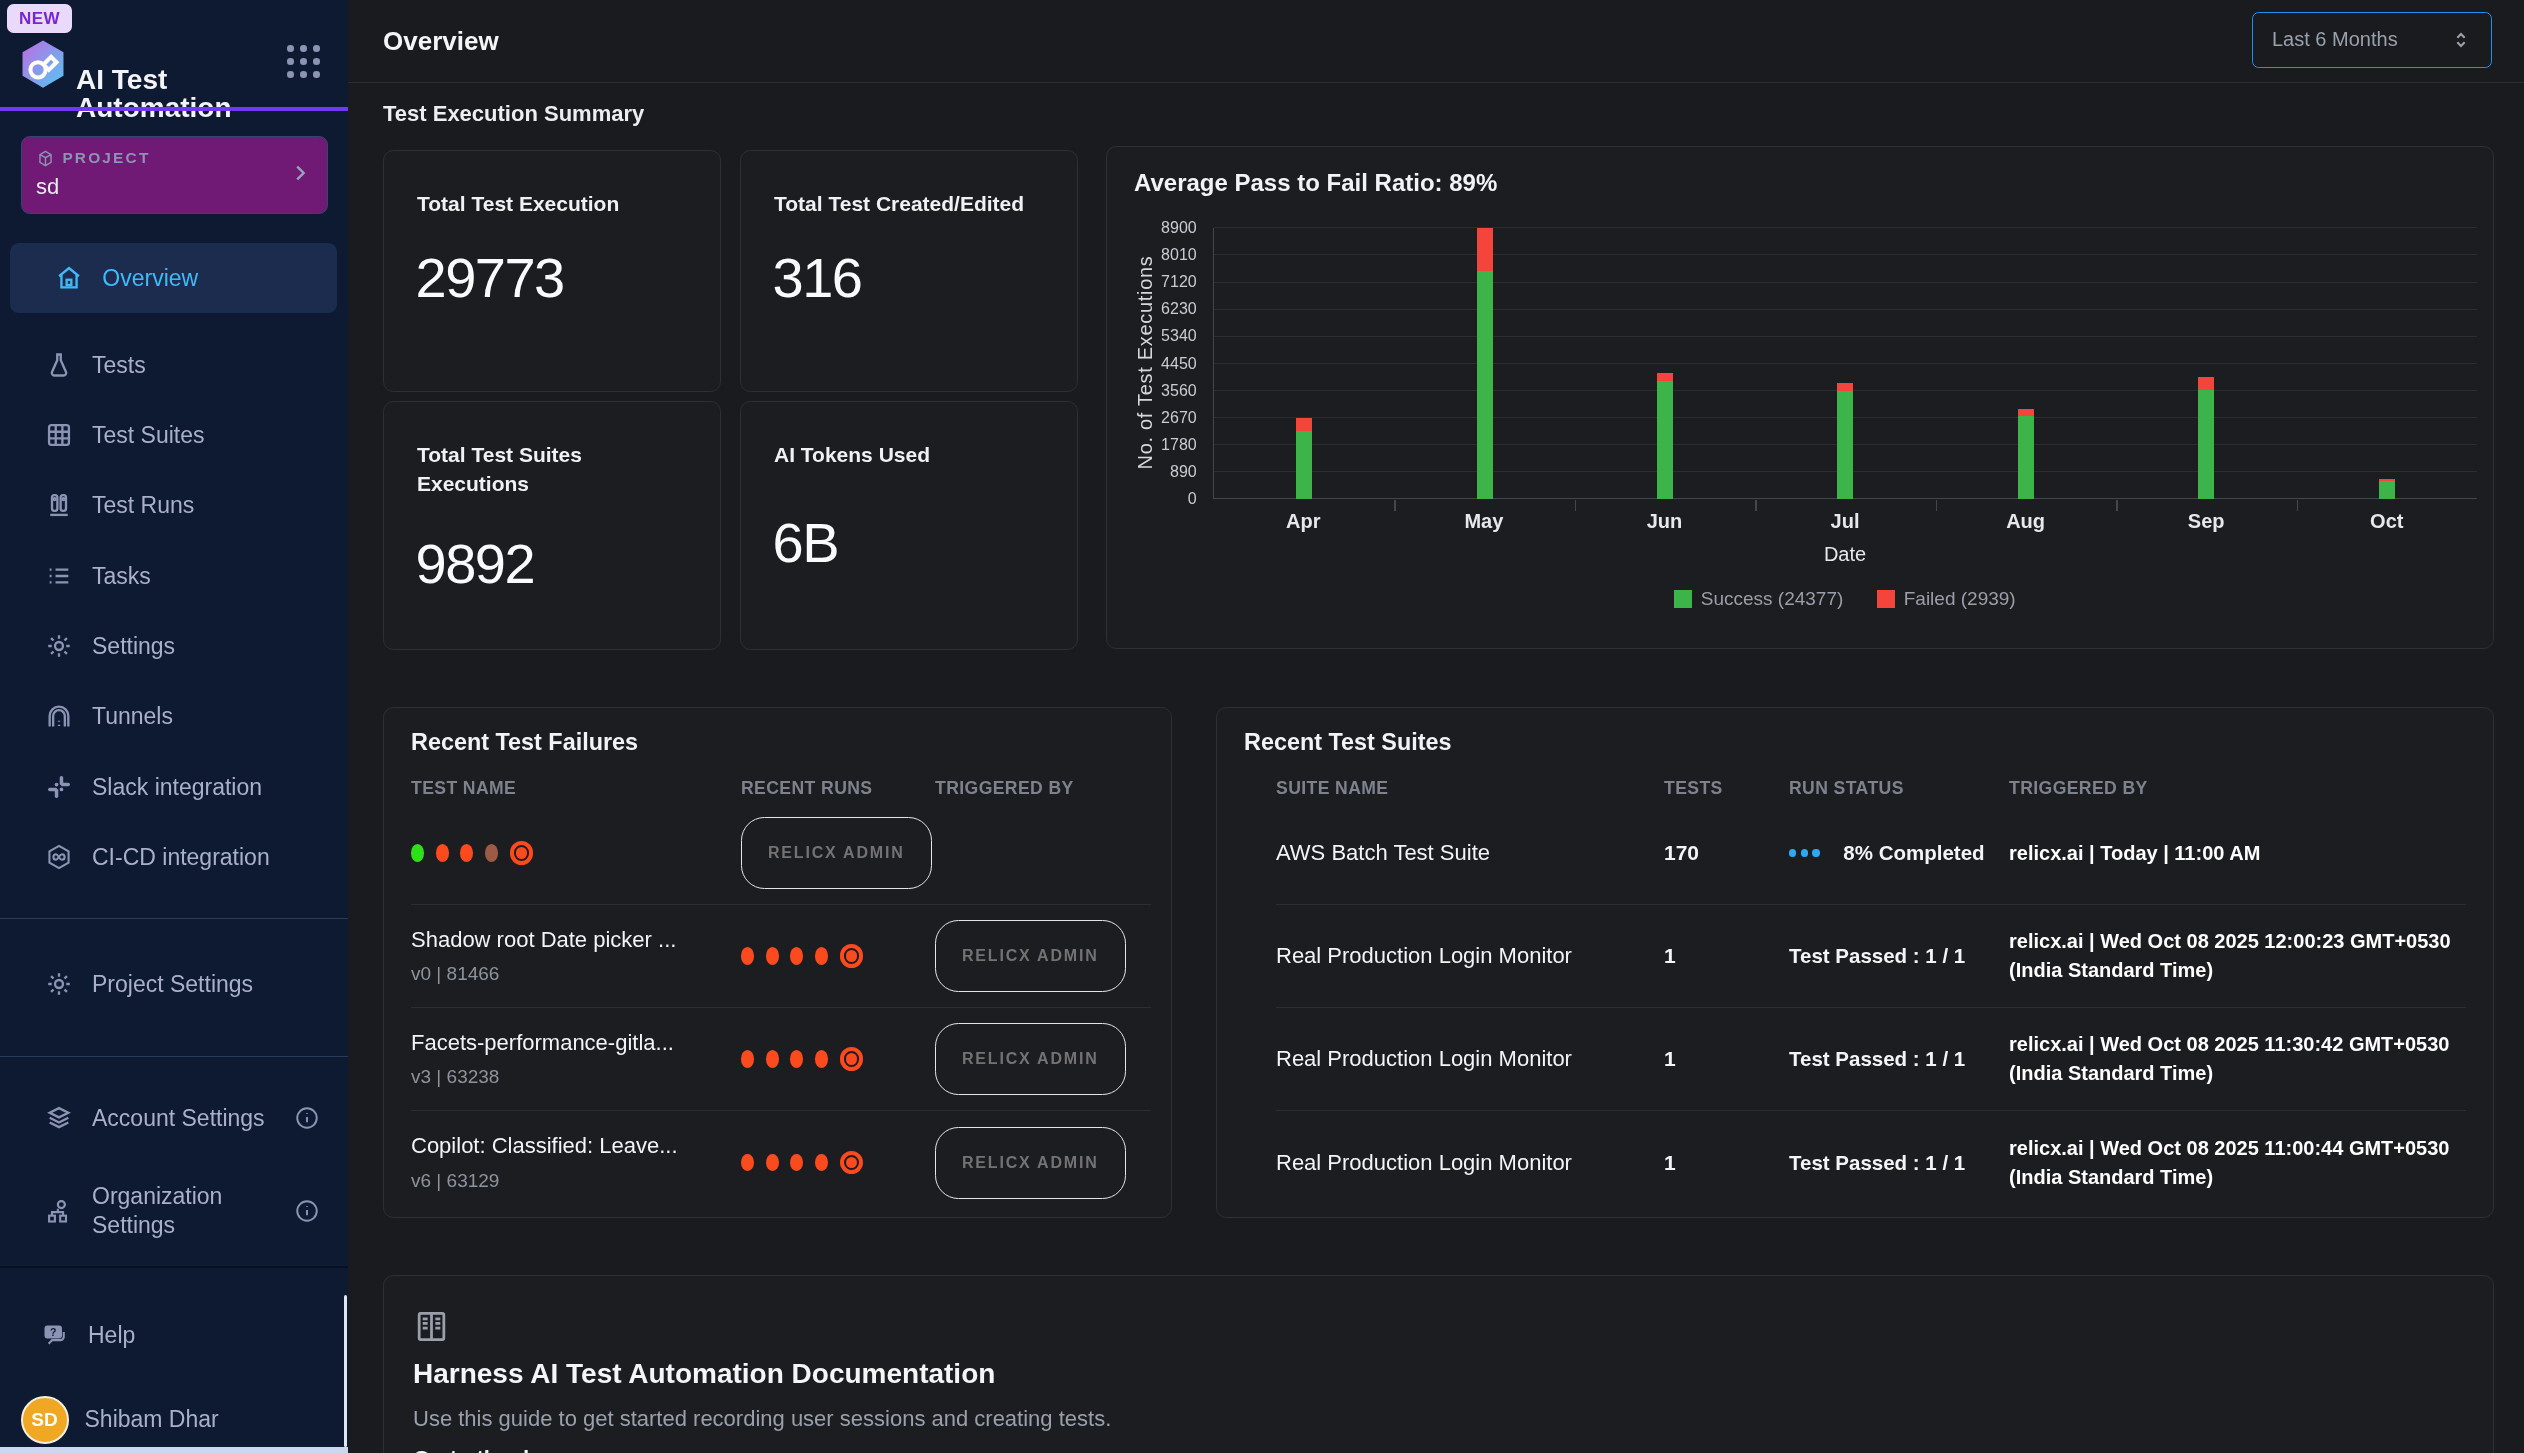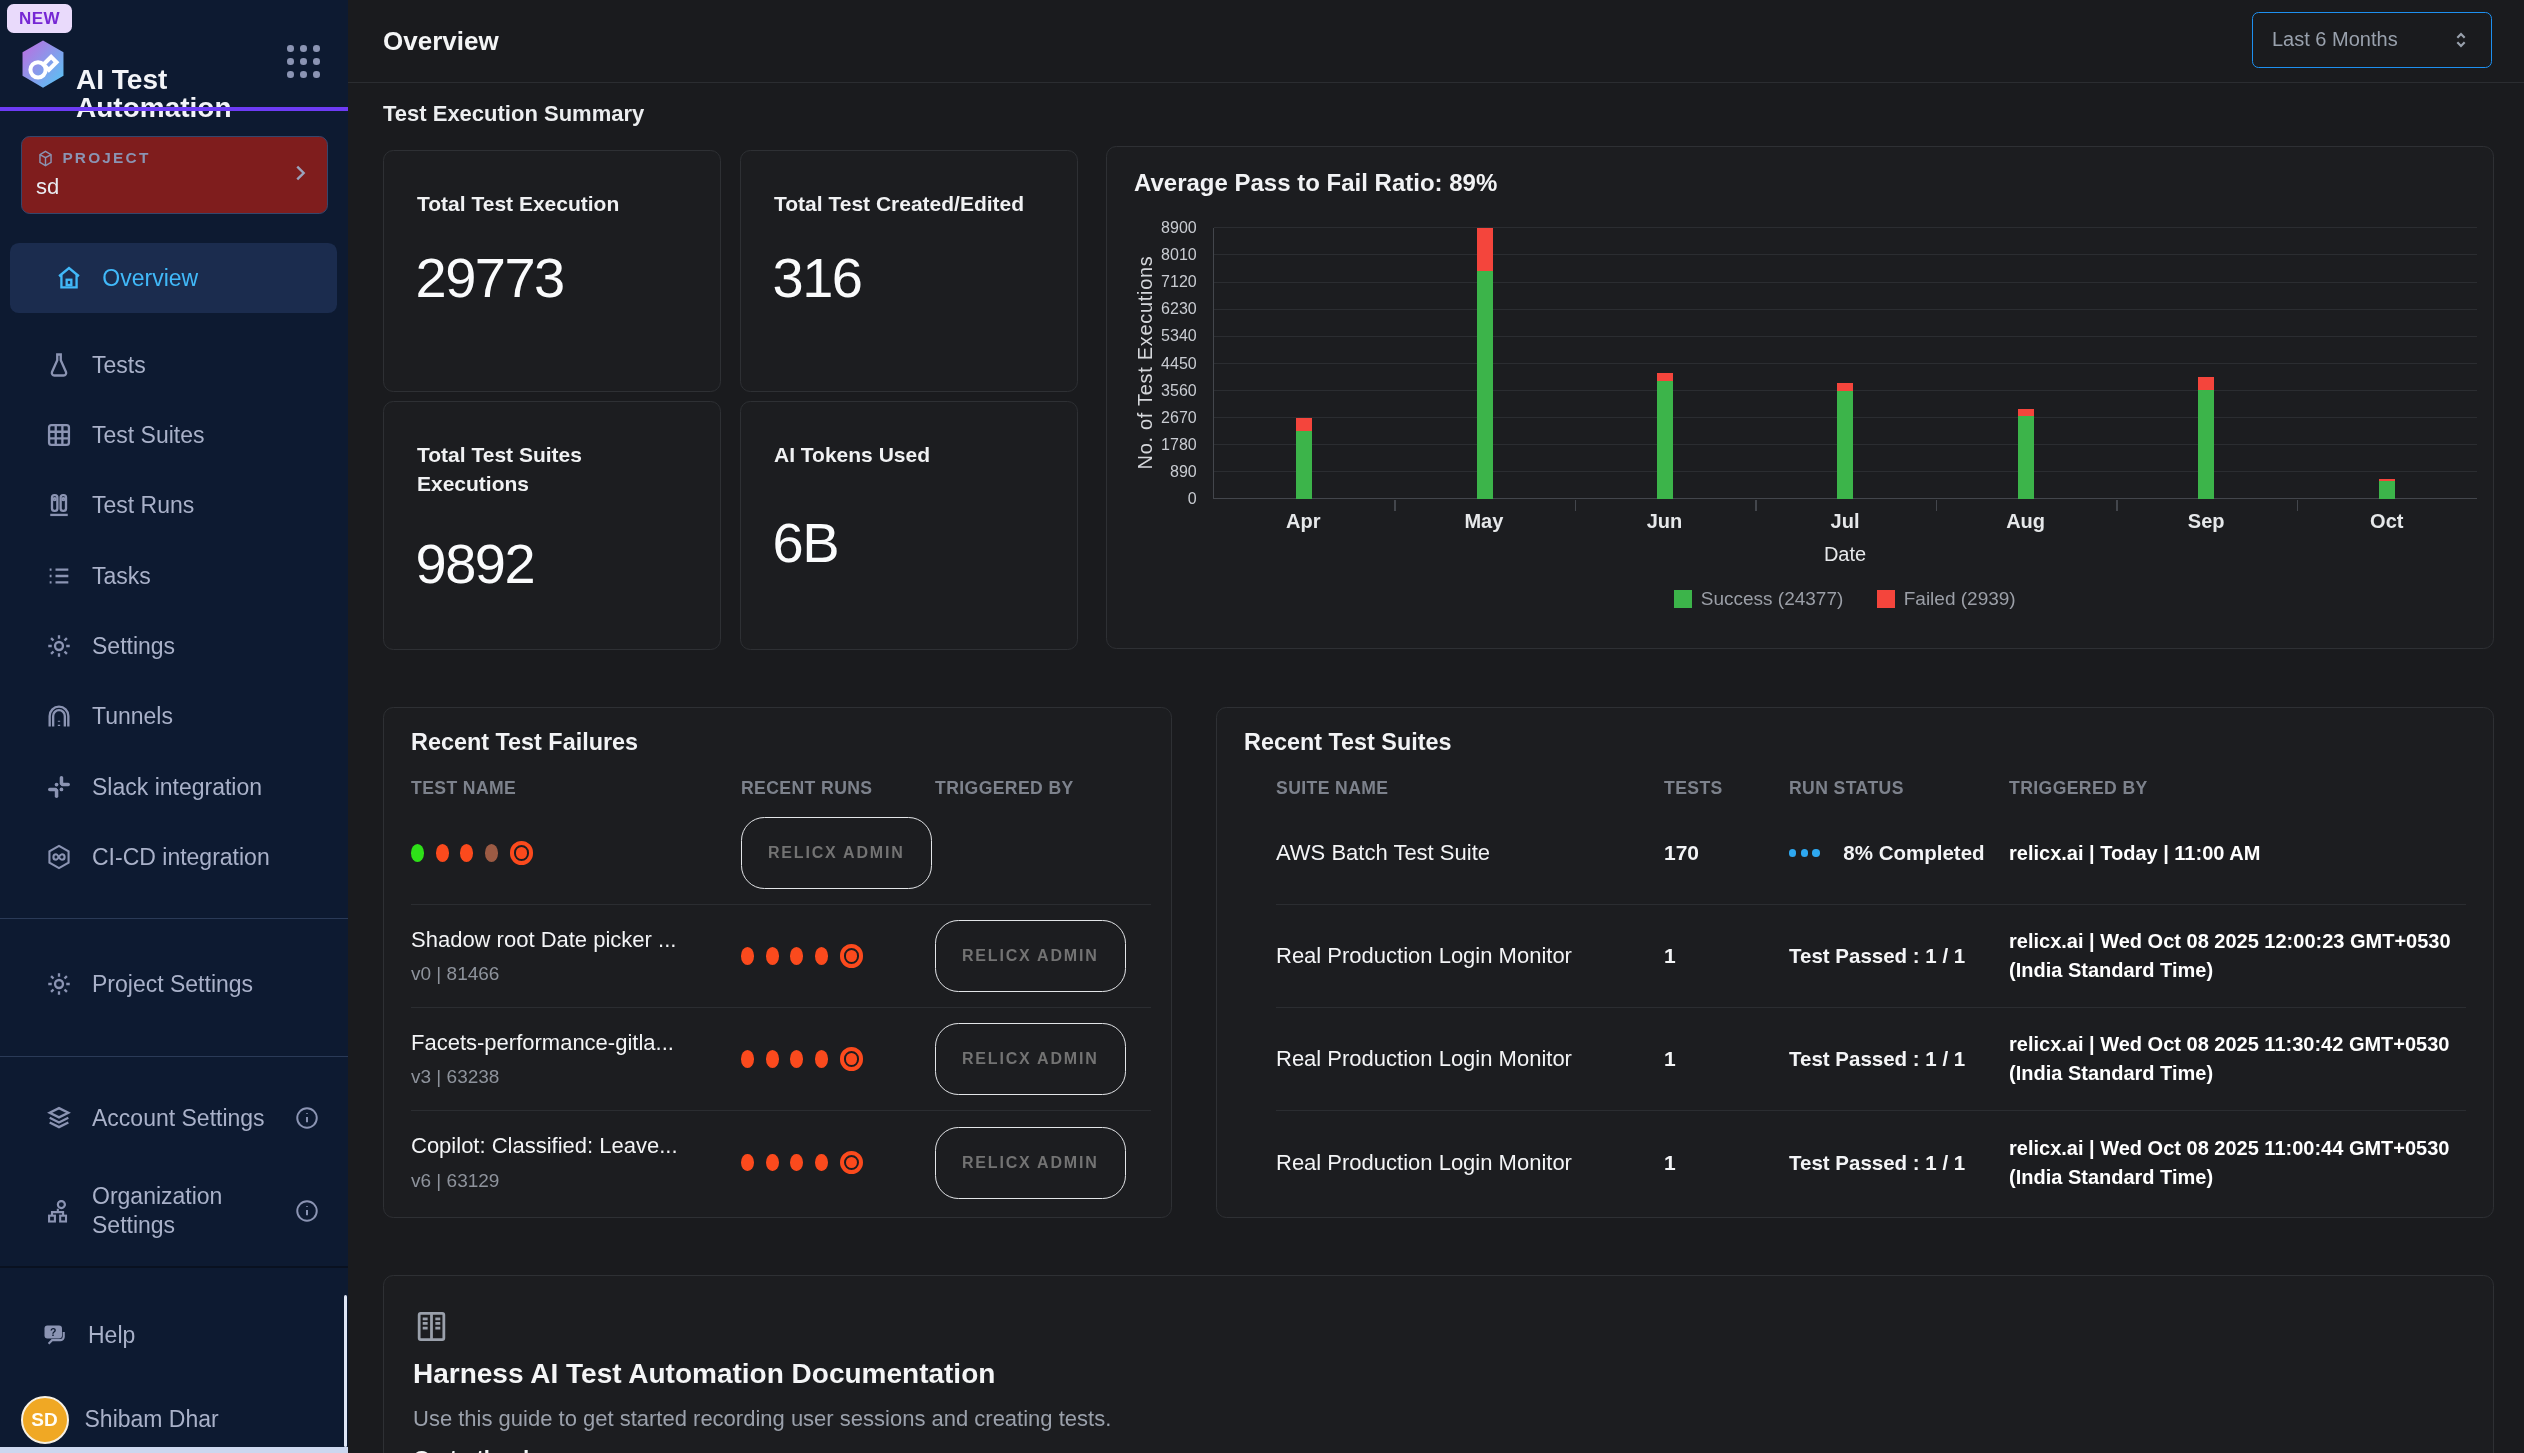--- a/index.html
+++ b/index.html
@@ -13,21 +13,21 @@
     font-size:17px; font-weight:700; padding:4.4px 11.7px; border-radius:6.6px; letter-spacing:0.4px; }
   .logo { position:absolute; left:16px; top:37px; }
   .app-title { position:absolute; left:76px; top:34px; width:198px; color:#f2f4f8;
     font-size:28px; font-weight:700; line-height:28px;margin-top:32px; }
   .module-grid { position:absolute; right:28px; top:45px; display:grid;
     grid-template-columns:repeat(3,6.6px); grid-gap:6.6px; }
   .module-grid i { width:6.6px; height:6.6px; border-radius:50%; background:#8b94b3; }
   .sb-accent { position:absolute; left:0; top:107px; width:348px; height:3.7px; background:#6d3bf5; }
 
   .project-card { position:absolute; left:20.5px; top:136px; width:307px; height:78px;
-    background:#7f1d1d; border:1.5px solid #35466c; border-radius:8.8px; padding:11.7px 14.6px; }
+    background:#701a75; border:1.5px solid #35466c; border-radius:8.8px; padding:11.7px 14.6px; }
   .project-label { display:flex; align-items:center; gap:7.3px; color:#8b94b3;
     font-size:15.4px; font-weight:700; letter-spacing:2.2px; }
   .project-name { color:#e9ebf1; font-size:22px; margin-top:5.9px; }
   .project-chevron { position:absolute; right:16px; top:25px; color:#9aa3bd; }
 
   .nav-item { position:absolute; left:0; width:348px; height:70px; display:flex;
     align-items:center; gap:19px; padding-left:45px; color:#a9b1c9; font-size:23px; cursor:pointer; }
   .nav-item .ic { width:28px; height:28px; color:#8b94b3; flex:0 0 28px; display:flex; align-items:center; }
   .nav-item.active { left:10.3px; width:327px; background:#1b2c4e; border-radius:8.8px; color:#41b9f9; }
   .nav-item.active .ic { color:#41b9f9; }

